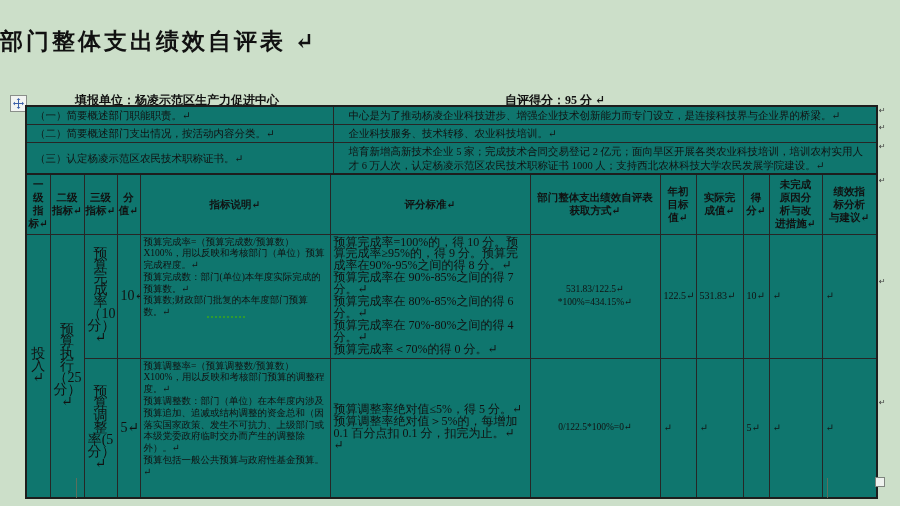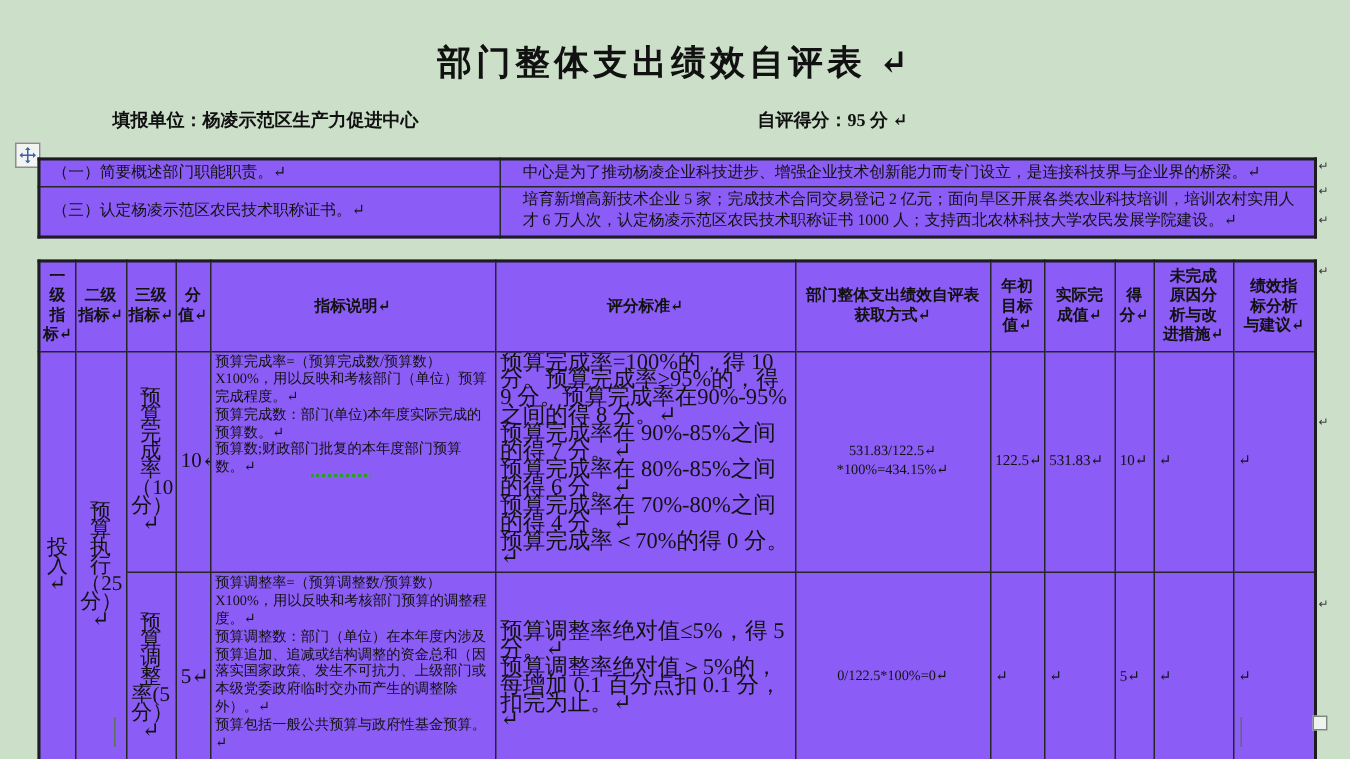--- a/index.html
+++ b/index.html
@@ -1,41 +1,41 @@
 <!DOCTYPE html>
 <html><head>
 <meta charset="utf-8">
 <style>
   html,body{margin:0;padding:0;}
   body{width:900px;height:506px;overflow:hidden;background:#ccdfc9;
        font-family:"Liberation Serif","DejaVu Serif",serif;color:#111;}
   #page{position:relative;width:900px;height:506px;background:#ccdfc9;}
 
-  .title{position:absolute;top:26px;left:0;width:900px;text-align:center;
+  .title{position:absolute;top:26px;left:0;width:900px;text-align:left;
          font-size:23px;font-weight:700;letter-spacing:3px;}
   .subtitle{position:absolute;top:62px;left:0;width:900px;text-align:center;
             font-size:14px;font-weight:700;letter-spacing:1px;}
-  .infoline{position:absolute;top:72px;left:0;width:900px;height:16px;font-size:12px;font-weight:600;}
+  .infoline{position:absolute;top:92px;left:0;width:900px;height:16px;font-size:12px;font-weight:600;}
   .fillunit{position:absolute;left:75px;top:0;}
   .selfscore{position:absolute;left:505px;top:0;}
 
   table{border-collapse:collapse;table-layout:fixed;position:absolute;left:25px;
-        background:#8b5cf6;}
+        background:#0f766e;}
   td{border:1px solid #262626;padding:1px 3px;font-size:14px;line-height:12px;
      white-space:pre-line;overflow:hidden;vertical-align:middle;}
   #ovtable{top:105px;width:851px;border:2px solid #1d1d1d;}
   #gridtable{top:173px;width:851px;border:2px solid #1d1d1d;}
 
   .qcell{padding-left:8px;font-size:10.5px;line-height:14px;}
   .acell{padding-left:15px;font-size:10.5px;line-height:15px;}
 
   .hcell{text-align:center;font-weight:700;font-size:10.5px;line-height:13px;padding:1px 1px;}
   .ccell{text-align:center;}
   .desc{vertical-align:top;text-align:left;line-height:11.8px;font-size:9.5px;padding:2px 3px;}
-  .crit{vertical-align:middle;text-align:left;line-height:11.9px;font-size:15px;padding:2px 3px;}
+  .crit{vertical-align:middle;text-align:left;line-height:11.9px;font-size:12px;padding:2px 3px;}
   .formula{text-align:center;font-size:9.5px;line-height:13px;margin-top:44px;}
   .num{text-align:left;font-size:10px;}
 
   .pmark{position:absolute;font-size:8px;color:#3c3c3c;font-family:"DejaVu Sans",sans-serif;}
 
   .move-handle{position:absolute;left:10px;top:95px;width:15px;height:15px;background:#f2f4f2;
                border:1px solid #8a8f8a;display:flex;align-items:center;justify-content:center;}
   .resize-handle{position:absolute;left:875px;top:477px;width:8px;height:8px;background:#eef2ee;
                  border:1px solid #7f857f;}
   .stub-line{position:absolute;width:1px;background:#5c6e5c;}
@@ -69,20 +69,24 @@
 
   <table id="ovtable">
     <colgroup>
         <col style="width:307px">
         <col style="width:544px">
       </colgroup>
     <tbody>
         <tr style="height:17px">
       <td class="qcell">（一）简要概述部门职能职责。↵</td>
       <td class="acell">中心是为了推动杨凌企业科技进步、增强企业技术创新能力而专门设立，是连接科技界与企业界的桥梁。↵</td>
+    </tr>
+    <tr style="height:17px">
+      <td class="qcell">（二）简要概述部门支出情况，按活动内容分类。↵</td>
+      <td class="acell">企业科技服务、技术转移、农业科技培训。↵</td>
     </tr>
     <tr style="height:33px">
       <td class="qcell">（三）认定杨凌示范区农民技术职称证书。↵</td>
       <td class="acell" style="line-height:14px">培育新增高新技术企业 5 家；完成技术合同交易登记 2 亿元；面向旱区开展各类农业科技培训，培训农村实用人才 6 万人次，认定杨凌示范区农民技术职称证书 1000 人；支持西北农林科技大学农民发展学院建设。↵</td>
     </tr>
   </tbody>
     </table>
 
   <table id="gridtable">
     <colgroup>

